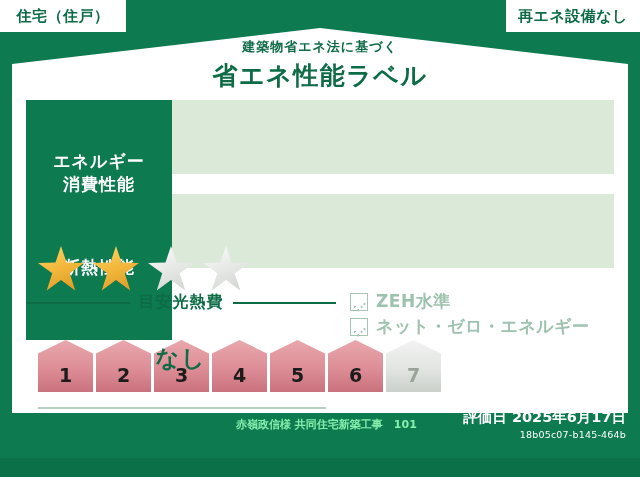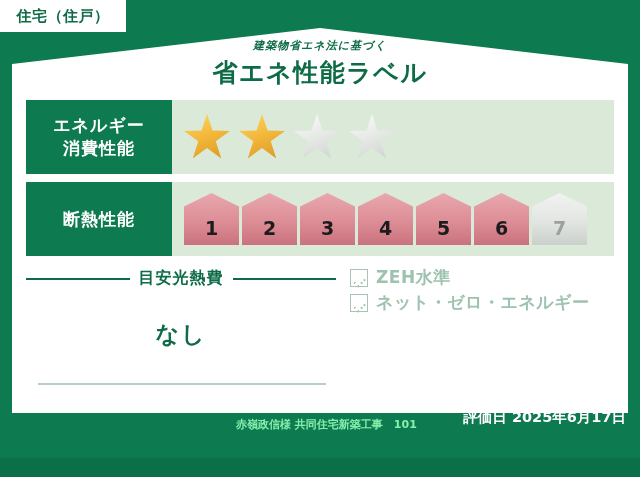--- a/index.html
+++ b/index.html
@@ -46,35 +46,36 @@
   #house-body {
     position:absolute; left:0; top:60px; width:616px; height:325px;
     background:#ffffff;
   }
 
   
   #title-block {
     position:absolute; left:0; top:38px; width:640px;
     text-align:center; z-index:30; color:#0d6b46;
   }
-  #label-subtitle { font-size:11px; font-weight:bold; letter-spacing:1px;font-style:italic; }
+  #label-subtitle { font-size:13px; font-weight:bold; letter-spacing:1px; }
   #label-title    { font-size:25px; font-weight:bold; letter-spacing:1.5px; margin-top:3px; }
 
   
   #content {
     position:absolute; left:26px; top:100px; width:588px; height:300px;
     z-index:30;
   }
 
   
   .metric-row {
     display:flex; align-items:stretch;
     background:#dbe9d9;
     height:74px;
-    margin-bottom:8px;
+    margin-bottom:20px;
+    flex-direction:column;
   }
   .metric-label {
     width:146px; flex:0 0 146px;
     background:#0d7a50; color:#ffffff;
     display:flex; flex-direction:column;
     align-items:center; justify-content:center;
     font-weight:bold; font-size:17px; line-height:1.35;
     letter-spacing:1px;
   }
   .metric-value { flex:1; display:flex; align-items:center; padding-left:12px; }
@@ -189,20 +190,21 @@
   #eval-date { font-size:14.5px; font-weight:bold; }
   #eval-id   { font-size:9.5px; margin-top:2px; letter-spacing:0.2px; }
 </style>
 </head>
 <body>
 
 <div id="label-root">
 
   <div class="corner-badge" id="badge-building-type">住宅（住戸）</div>
 
+  <div class="corner-badge" id="badge-renewable">再エネ設備なし</div>
 
   <div id="house">
     <div id="house-roof"></div>
     <div id="house-body"></div>
   </div>
 
   <div id="title-block">
     <div id="label-subtitle">建築物省エネ法に基づく</div>
     <div id="label-title">省エネ性能ラベル</div>
   </div>
@@ -265,16 +267,17 @@
         </div>
 
       </div>
     </div>
   </div>
 
   <div id="footer">
     <div id="project-name">赤嶺政信様 共同住宅新築工事　101</div>
     <div id="footer-right">
       <div id="eval-date">評価日 2025年6月17日</div>
+      <div id="eval-id">18b05c07-b145-464b</div>
     </div>
   </div>
 
 </div>
 
 </body></html>

